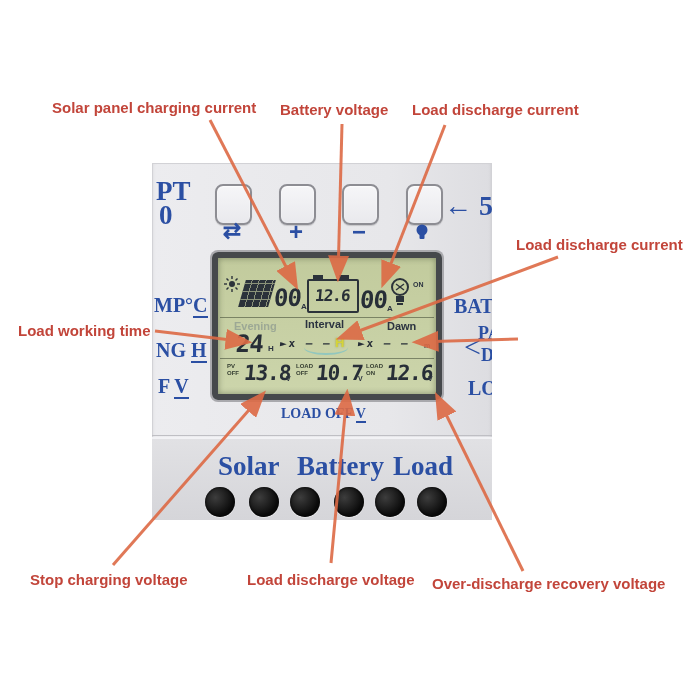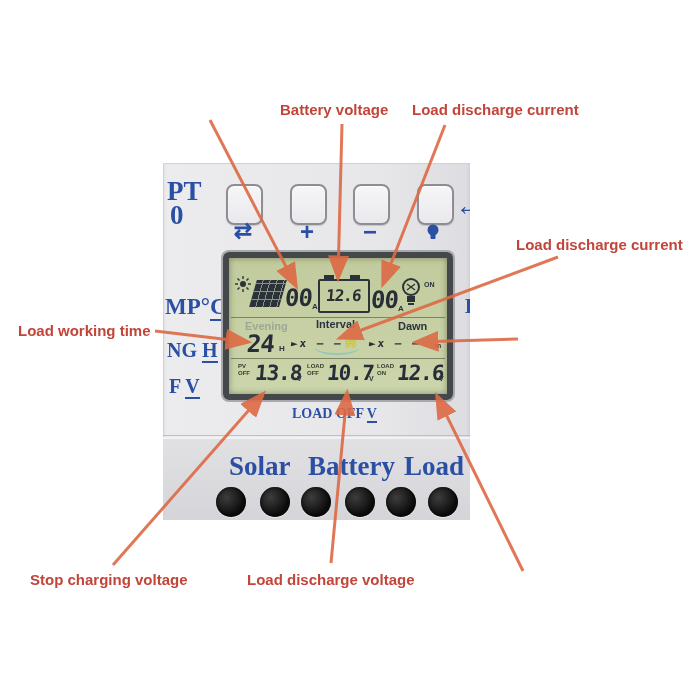--- a/index.html
+++ b/index.html
@@ -2,21 +2,21 @@
 <html><head>
 <meta charset="utf-8">
 <style>
   html,body{margin:0;padding:0;background:#fff;}
   .stage{position:relative;width:700px;height:700px;background:#ffffff;overflow:hidden;
          font-family:"Liberation Sans",sans-serif;}
   .callout{position:absolute;font:bold 15px "Liberation Sans",sans-serif;color:#c2453a;white-space:nowrap;}
   .arrows{position:absolute;left:0;top:0;width:700px;height:700px;pointer-events:none;}
 
   
-  .device{position:absolute;left:163px;top:163px;width:307px;height:357px;overflow:hidden;
+  .device{position:absolute;left:152px;top:163px;width:340px;height:357px;overflow:hidden;
           background:linear-gradient(90deg,#ececef 0%,#e7e7ea 70%,#dddde1 100%);
           box-shadow:inset 0 0 0 1px #d2d2d6, inset 0 -2px 4px rgba(0,0,0,.12);}
   .blue{font-family:"Liberation Serif",serif;font-weight:bold;color:#2b4fa3;position:absolute;white-space:nowrap;}
   .u{border-bottom:2px solid currentColor;}
 
   .btn{position:absolute;top:21px;width:33px;height:37px;border:2px solid #8d8d93;border-radius:8px;
        background:linear-gradient(#f6f6f8,#e9e9ed);
        box-shadow:inset 0 1px 2px rgba(255,255,255,.9),0 1px 1px rgba(0,0,0,.15);}
   .btn-sym{position:absolute;top:55px;width:40px;text-align:center;color:#2b4fa3;font-weight:bold;}
 
@@ -45,45 +45,47 @@
   .strip{position:absolute;left:0;top:276px;width:340px;height:81px;
          background:linear-gradient(#e1e1e4,#d5d5d9);}
   .groove-d{position:absolute;left:0;top:272px;width:340px;height:1px;background:#bfbfc4;}
   .groove-l{position:absolute;left:0;top:274px;width:340px;height:2px;background:#f2f2f5;}
 </style>
 </head>
 <body>
 
 <div class="stage">
 
+  <div class="callout" style="left:52px;top:99px">Solar panel charging current</div>
   <div class="callout" style="left:280px;top:101px">Battery voltage</div>
   <div class="callout" style="left:412px;top:101px">Load discharge current</div>
   <div class="callout" style="left:516px;top:236px">Load discharge current</div>
   <div class="callout" style="left:18px;top:322px">Load working time</div>
   <div class="callout" style="left:30px;top:571px">Stop charging voltage</div>
   <div class="callout" style="left:247px;top:571px">Load discharge voltage</div>
+  <div class="callout" style="left:432px;top:575px">Over-discharge recovery voltage</div>
 
   <div class="device">
     <div class="blue" style="left:4px;top:13px;font-size:27px">PT</div>
     <div class="blue" style="left:7px;top:37px;font-size:27px">0</div>
 
     <div class="btn" style="left:63px"></div>
     <div class="btn" style="left:127px"></div>
     <div class="btn" style="left:190px"></div>
     <div class="btn" style="left:254px"></div>
     <div class="btn-sym" style="left:60px;font-size:22px">⇄</div>
     <div class="btn-sym" style="left:124px;font-size:24px">+</div>
     <div class="btn-sym" style="left:187px;font-size:24px">−</div>
     <svg class="btn-sym" style="left:262px;top:60px;width:16px;height:20px" viewBox="0 0 16 20">
       <circle cx="8" cy="7" r="5.5" fill="#2b4fa3"></circle>
         <rect x="5.5" y="11" width="5" height="5" rx="1" fill="#2b4fa3"></rect>
     </svg>
     <div class="blue" style="left:292px;top:27px;font-size:28px">← 5S</div>
 
-    <div class="blue" style="left:2px;top:131px;font-size:23px">
+    <div class="blue" style="left:2px;top:131px;font-size:20px">
       <span>MP°</span><span class="u">C</span>
     </div>
     <div class="blue" style="left:4px;top:176px;font-size:20px">
       <span>NG</span> <span class="u">H</span>
     </div>
     <div class="blue" style="left:6px;top:212px;font-size:20px">
       <span>F</span> <span class="u">V</span>
     </div>
 
     <div class="blue" style="left:302px;top:132px;font-size:20px">BATT</div>

